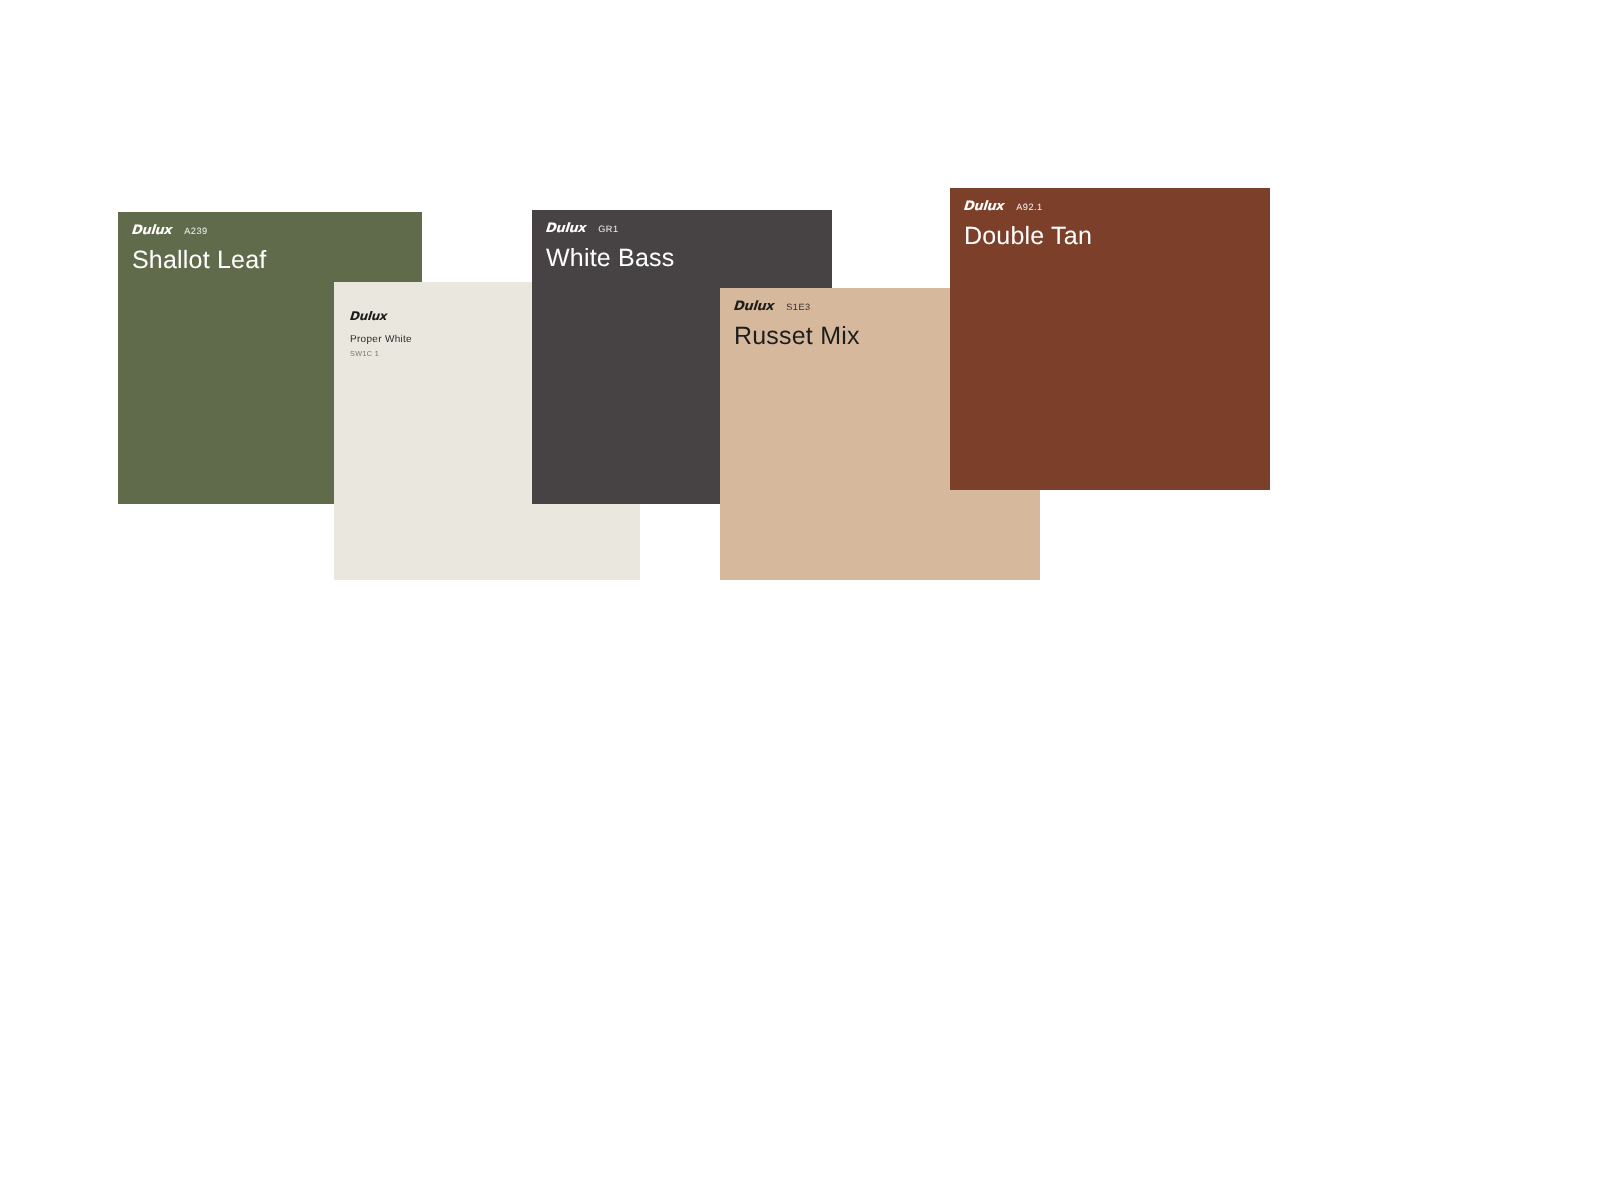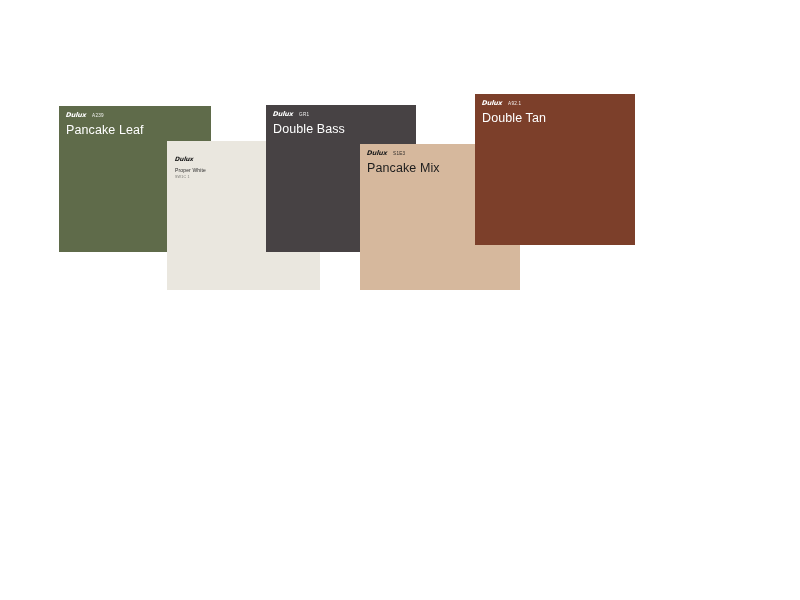--- a/index.html
+++ b/index.html
@@ -154,51 +154,51 @@
 <body>
 
 <div id="palette-canvas">
 
   <div class="swatch" id="swatch-shallot-leaf">
     <div class="swatch-header">
       <div class="brand-row">
         <span class="brand-logo">Dulux</span>
         <span class="colour-code">A239</span>
       </div>
-      <div class="colour-name">Pancake Leaf</div>
+      <div class="colour-name">Shallot Leaf</div>
     </div>
   </div>
 
   <div class="swatch" id="swatch-proper-white">
     <div class="swatch-header">
       <div class="brand-row">
         <span class="brand-logo">Dulux</span>
       </div>
       <div class="colour-name">Proper White</div>
       <span class="colour-code">SW1C 1</span>
     </div>
   </div>
 
   <div class="swatch" id="swatch-double-bass">
     <div class="swatch-header">
       <div class="brand-row">
         <span class="brand-logo">Dulux</span>
         <span class="colour-code">GR1</span>
       </div>
-      <div class="colour-name">Double Bass</div>
+      <div class="colour-name">White Bass</div>
     </div>
   </div>
 
   <div class="swatch" id="swatch-pancake-mix">
     <div class="swatch-header">
       <div class="brand-row">
         <span class="brand-logo">Dulux</span>
         <span class="colour-code">S1E3</span>
       </div>
-      <div class="colour-name">Pancake Mix</div>
+      <div class="colour-name">Russet Mix</div>
     </div>
   </div>
 
   <div class="swatch" id="swatch-russet-tan">
     <div class="swatch-header">
       <div class="brand-row">
         <span class="brand-logo">Dulux</span>
         <span class="colour-code">A92.1</span>
       </div>
       <div class="colour-name">Double Tan</div>

